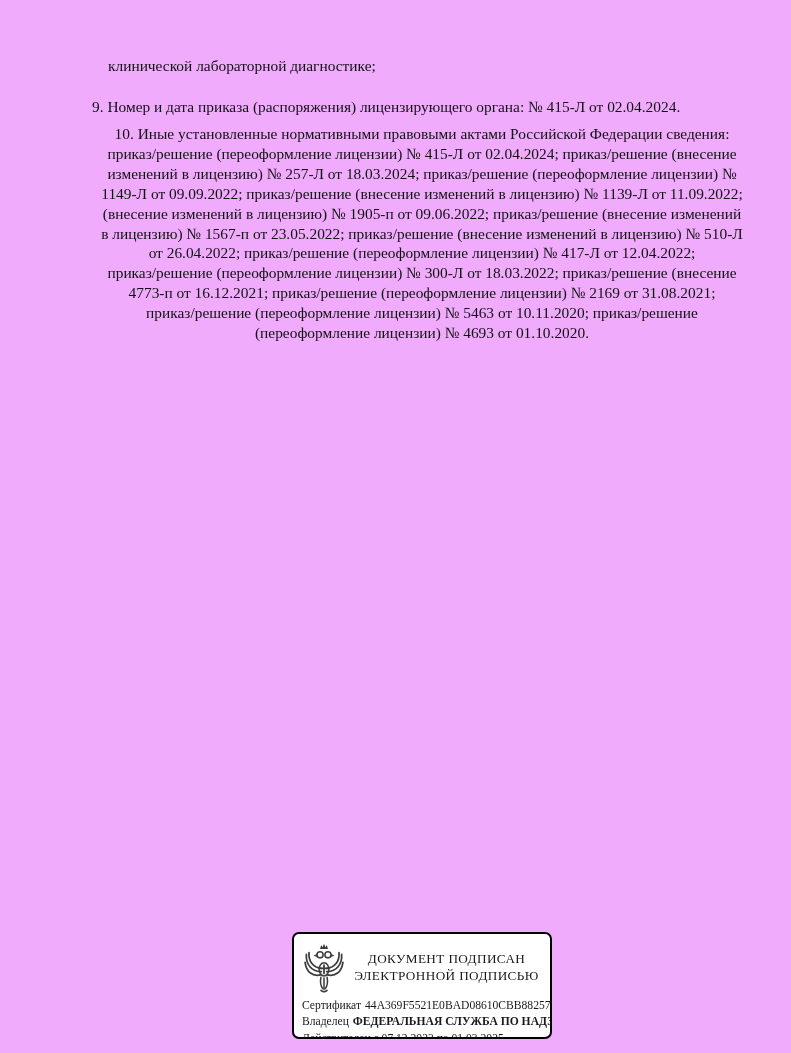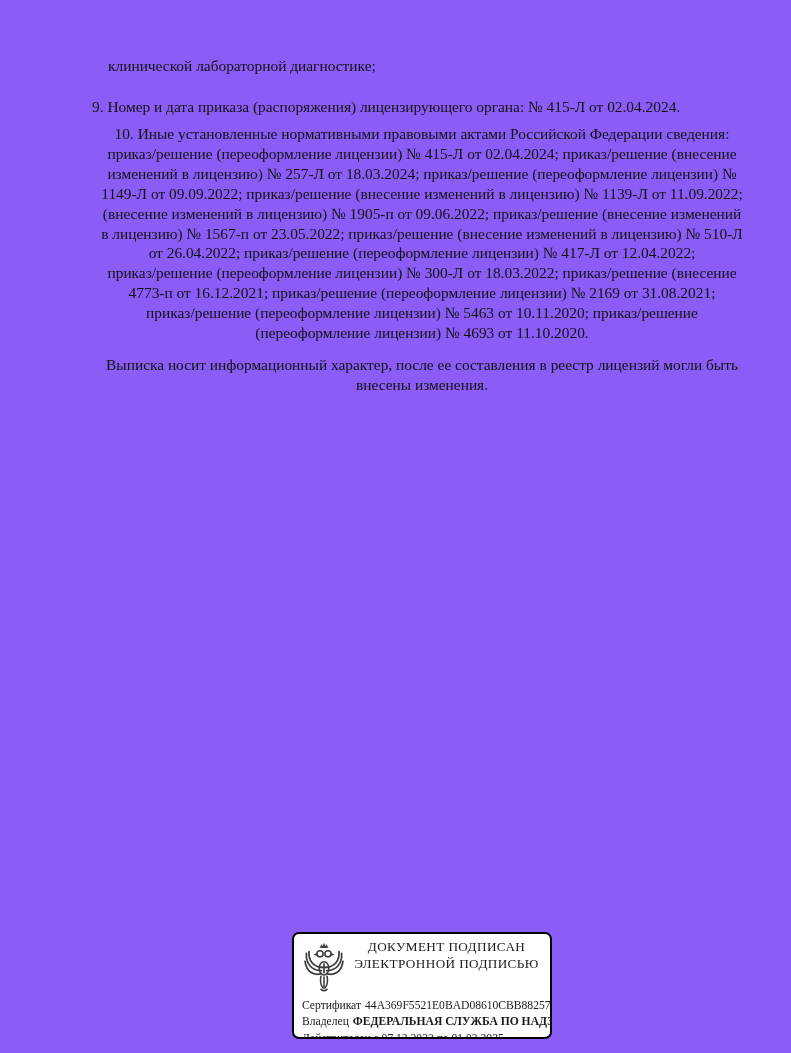--- a/index.html
+++ b/index.html
@@ -1,20 +1,20 @@
 <!DOCTYPE html>
 <html lang="ru"><head>
 <meta charset="utf-8">
 <style>
   html, body { margin: 0; padding: 0; background: #ffffff; }
   .page {
     position: relative;
     width: 791px;
     height: 1053px;
-    background: #8b5cf6;
+    background: #f0abfc;
     font-family: "Liberation Serif", "DejaVu Serif", serif;
     color: #111111;
     overflow: hidden;
   }
   .content {
     position: absolute;
     left: 92px;
     top: 55px;
     width: 660px;
     font-size: 15.4px;
@@ -35,21 +35,21 @@
     height: 107px;
     box-sizing: border-box;
     border: 2.4px solid #000000;
     border-radius: 7px;
     background: #ffffff;
     overflow: hidden;
     padding: 5px 0 0 8px;
   }
   .stamp-top {
     display: flex;
-    align-items: flex-start;
+    align-items: center;
     gap: 5px;
     height: 58px;
     padding-right: 8px;
   }
   .emblem { flex: 0 0 auto; width: 44px; height: 56px; }
   .emblem svg { width: 44px; height: 56px; display: block; }
   .stamp-title {
     flex: 1 1 auto;
     text-align: center;
     font-size: 13.2px;
@@ -85,27 +85,23 @@
       <div class="text-line">10. Иные установленные нормативными правовыми актами Российской Федерации сведения:</div>
       <div class="text-line">приказ/решение (переоформление лицензии) № 415-Л от 02.04.2024; приказ/решение (внесение</div>
       <div class="text-line">изменений в лицензию) № 257-Л от 18.03.2024; приказ/решение (переоформление лицензии) №</div>
       <div class="text-line">1149-Л от 09.09.2022; приказ/решение (внесение изменений в лицензию) № 1139-Л от 11.09.2022;</div>
       <div class="text-line">(внесение изменений в лицензию) № 1905-п от 09.06.2022; приказ/решение (внесение изменений</div>
       <div class="text-line">в лицензию) № 1567-п от 23.05.2022; приказ/решение (внесение изменений в лицензию) № 510-Л</div>
       <div class="text-line">от 26.04.2022; приказ/решение (переоформление лицензии) № 417-Л от 12.04.2022;</div>
       <div class="text-line">приказ/решение (переоформление лицензии) № 300-Л от 18.03.2022; приказ/решение (внесение</div>
       <div class="text-line">4773-п от 16.12.2021; приказ/решение (переоформление лицензии) № 2169 от 31.08.2021;</div>
       <div class="text-line">приказ/решение (переоформление лицензии) № 5463 от 10.11.2020; приказ/решение</div>
-      <div class="text-line">(переоформление лицензии) № 4693 от 11.10.2020.</div>
+      <div class="text-line">(переоформление лицензии) № 4693 от 01.10.2020.</div>
     </div>
 
-    <div class="block">
-      <div class="text-line">Выписка носит информационный характер, после ее составления в реестр лицензий могли быть</div>
-      <div class="text-line">внесены изменения.</div>
-    </div>
 
   </div>
 
   <div class="stamp">
     <div class="stamp-top">
       <span class="emblem">
         <svg viewBox="0 0 100 122" xmlns="http://www.w3.org/2000/svg">
           <g stroke="#3d3d3d" fill="none" stroke-width="4" stroke-linecap="round">
             <path d="M44 62 C 26 60, 14 46, 16 26"></path>
             <path d="M44 69 C 22 70, 8 52, 10 30"></path>

